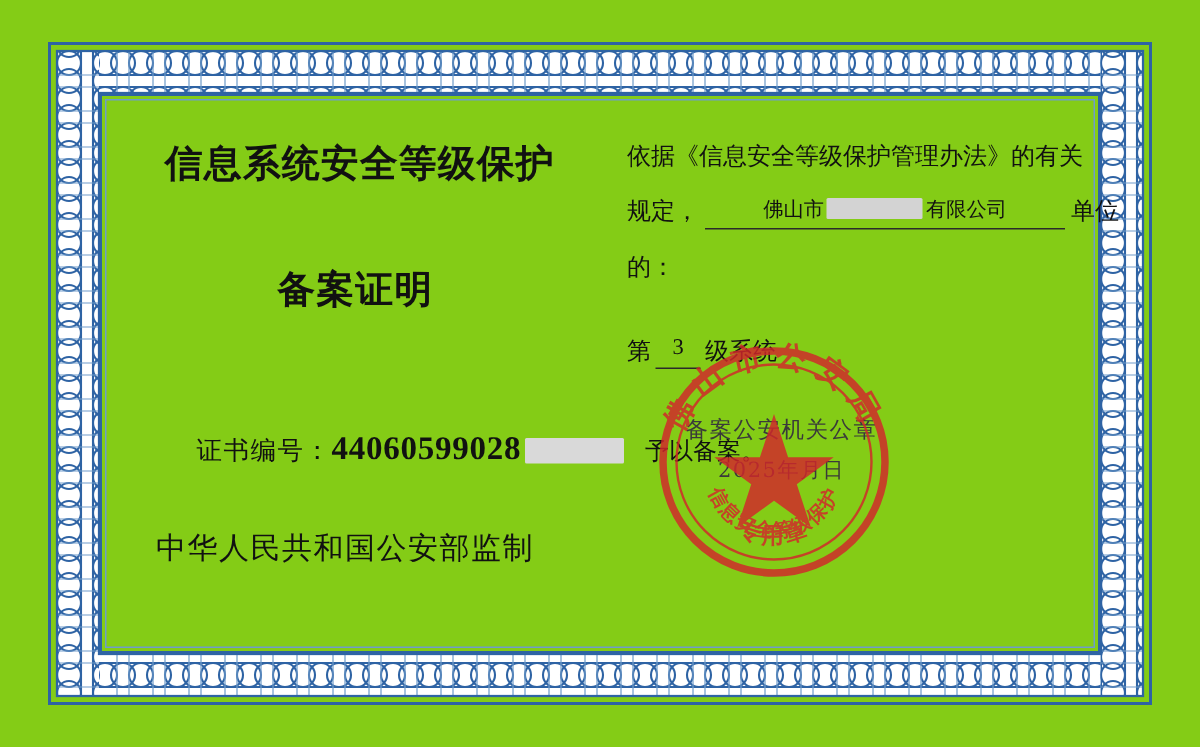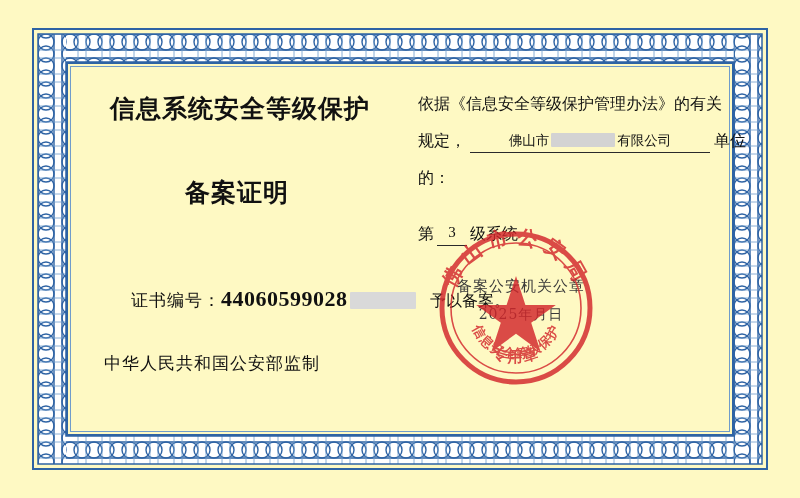--- a/index.html
+++ b/index.html
@@ -10,21 +10,21 @@
     width: 800px;
     height: 498px;
     background: #ffffff;
     font-family: "Liberation Serif", serif;
     overflow: hidden;
   }
   .certificate {
     position: relative;
     width: 800px;
     height: 498px;
-    background: #fef9c3;
+    background: #84cc16;
   }
 
   
   .border-outer {
     position: absolute;
     left: 32px;
     top: 28px;
     right: 32px;
     bottom: 28px;
     border: 2px solid #2e63a4;
@@ -122,21 +122,21 @@
     margin-left: 2px;
     position: relative;
     top: -1px;
   }
 
   .issuer {
     position: absolute;
     left: 26px;
     top: 278px;
     font-family: "DejaVu Serif", serif;
-    font-size: 17px;
+    font-size: 20px;
     color: #111111;
     letter-spacing: 1px;
   }
 
   
   .r-line {
     font-family: "DejaVu Serif", serif;
     font-size: 16px;
     color: #111111;
     line-height: 1.5;

